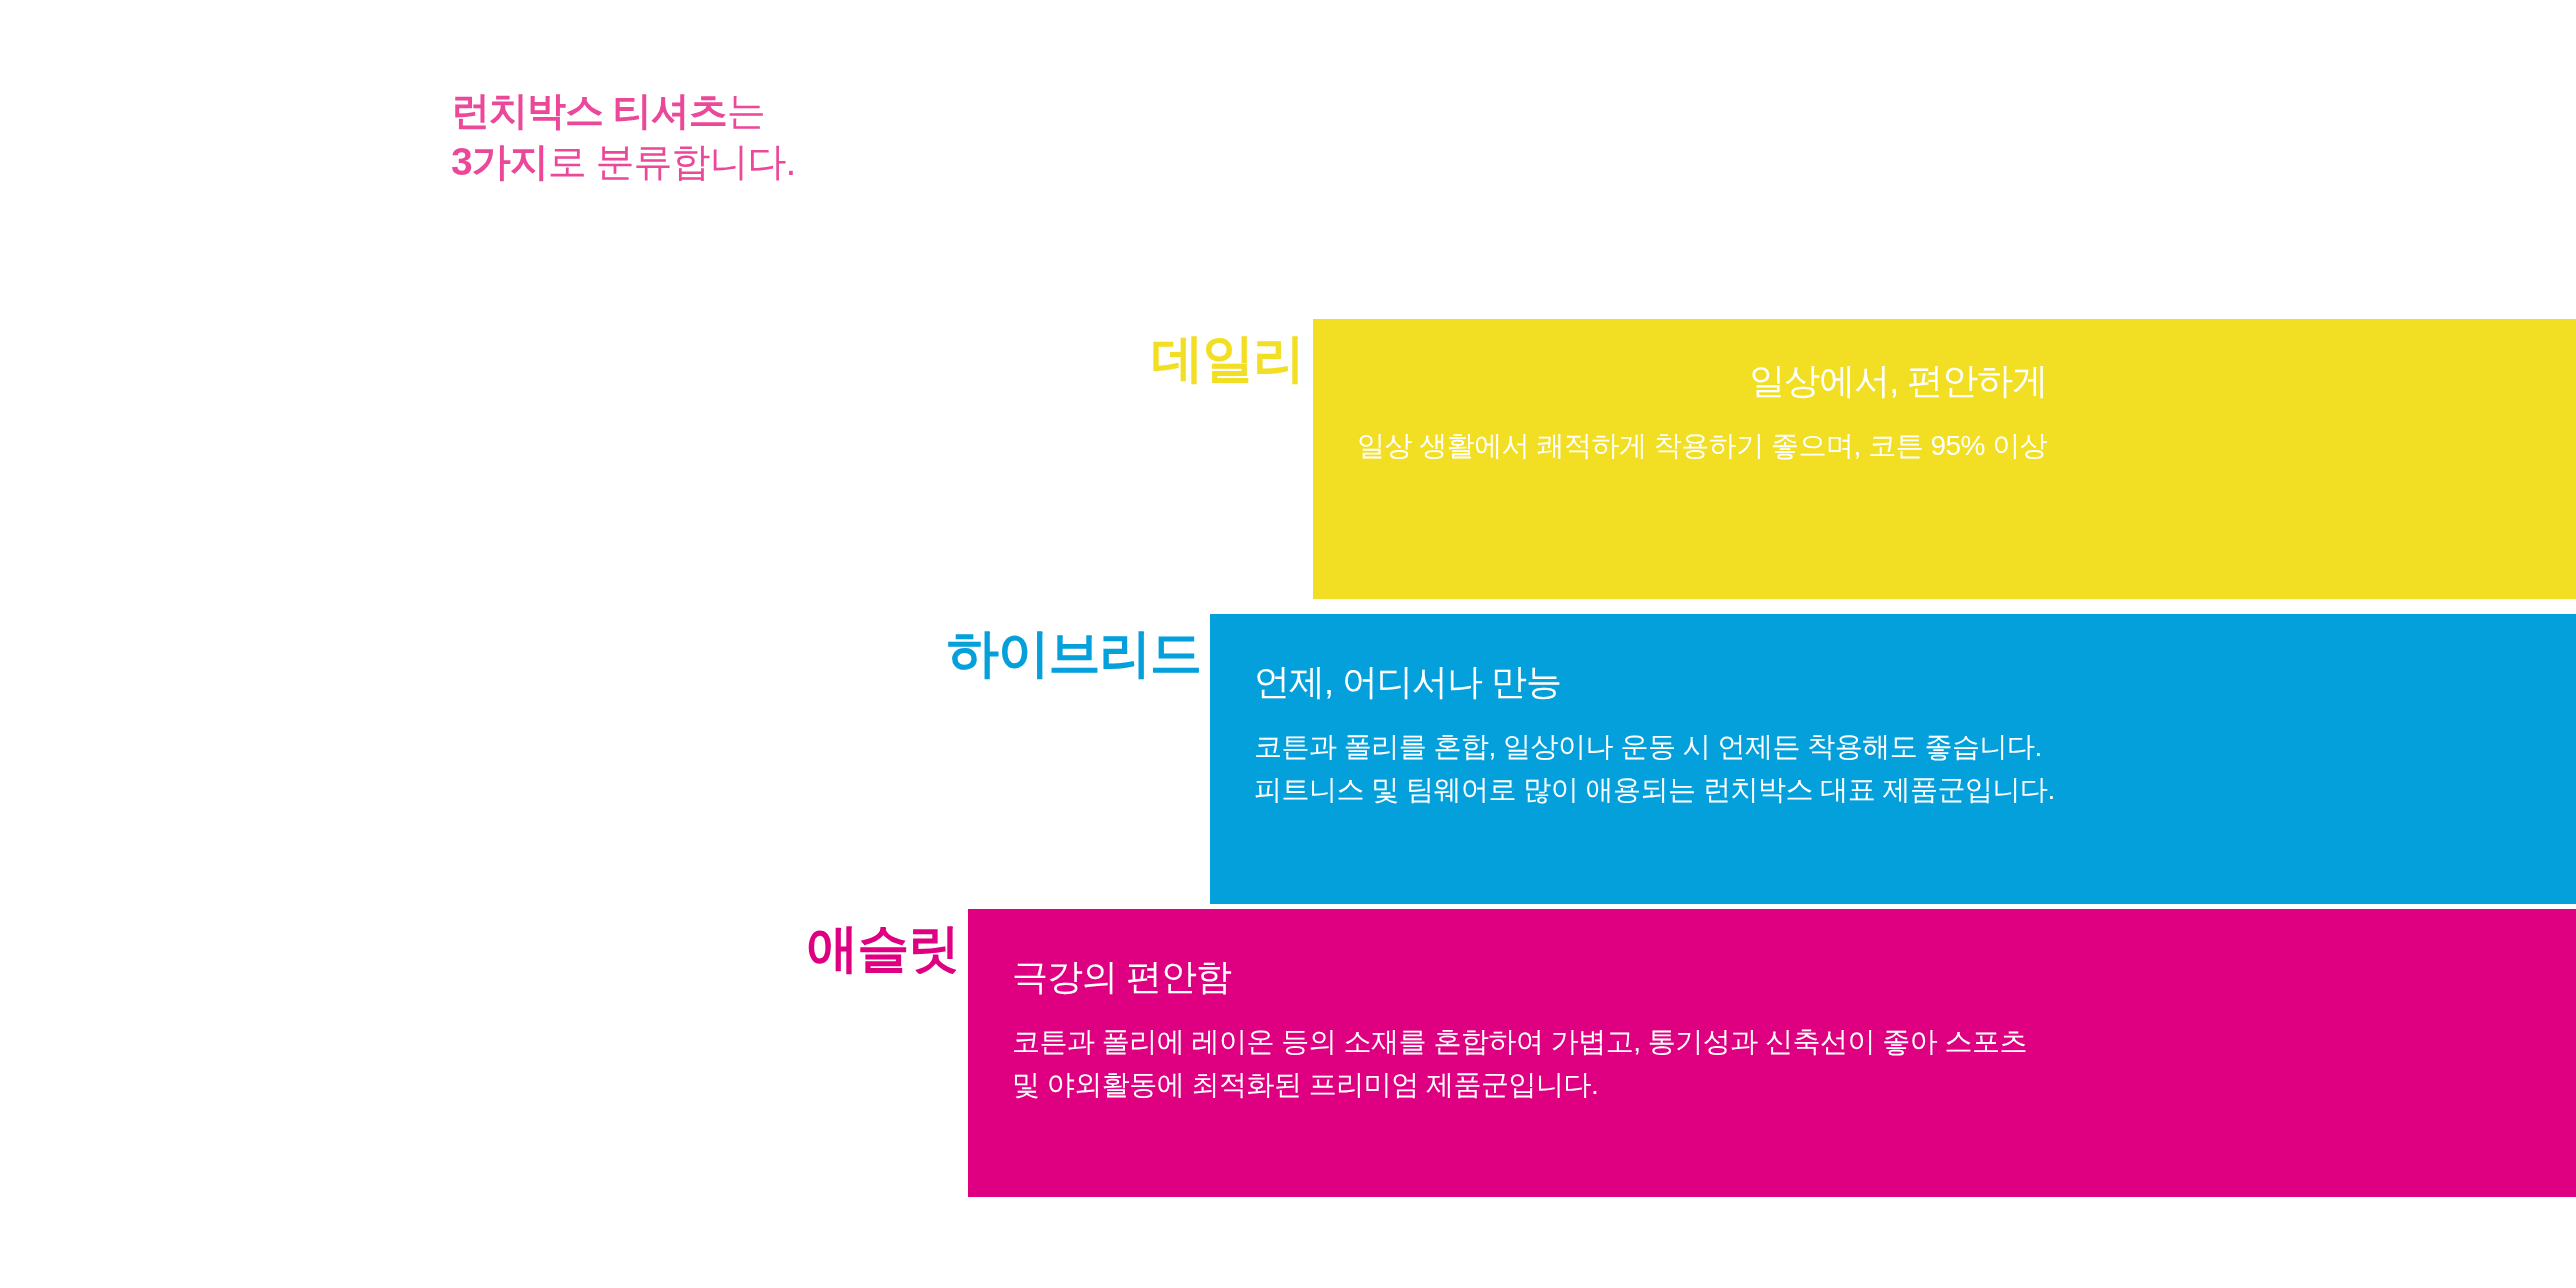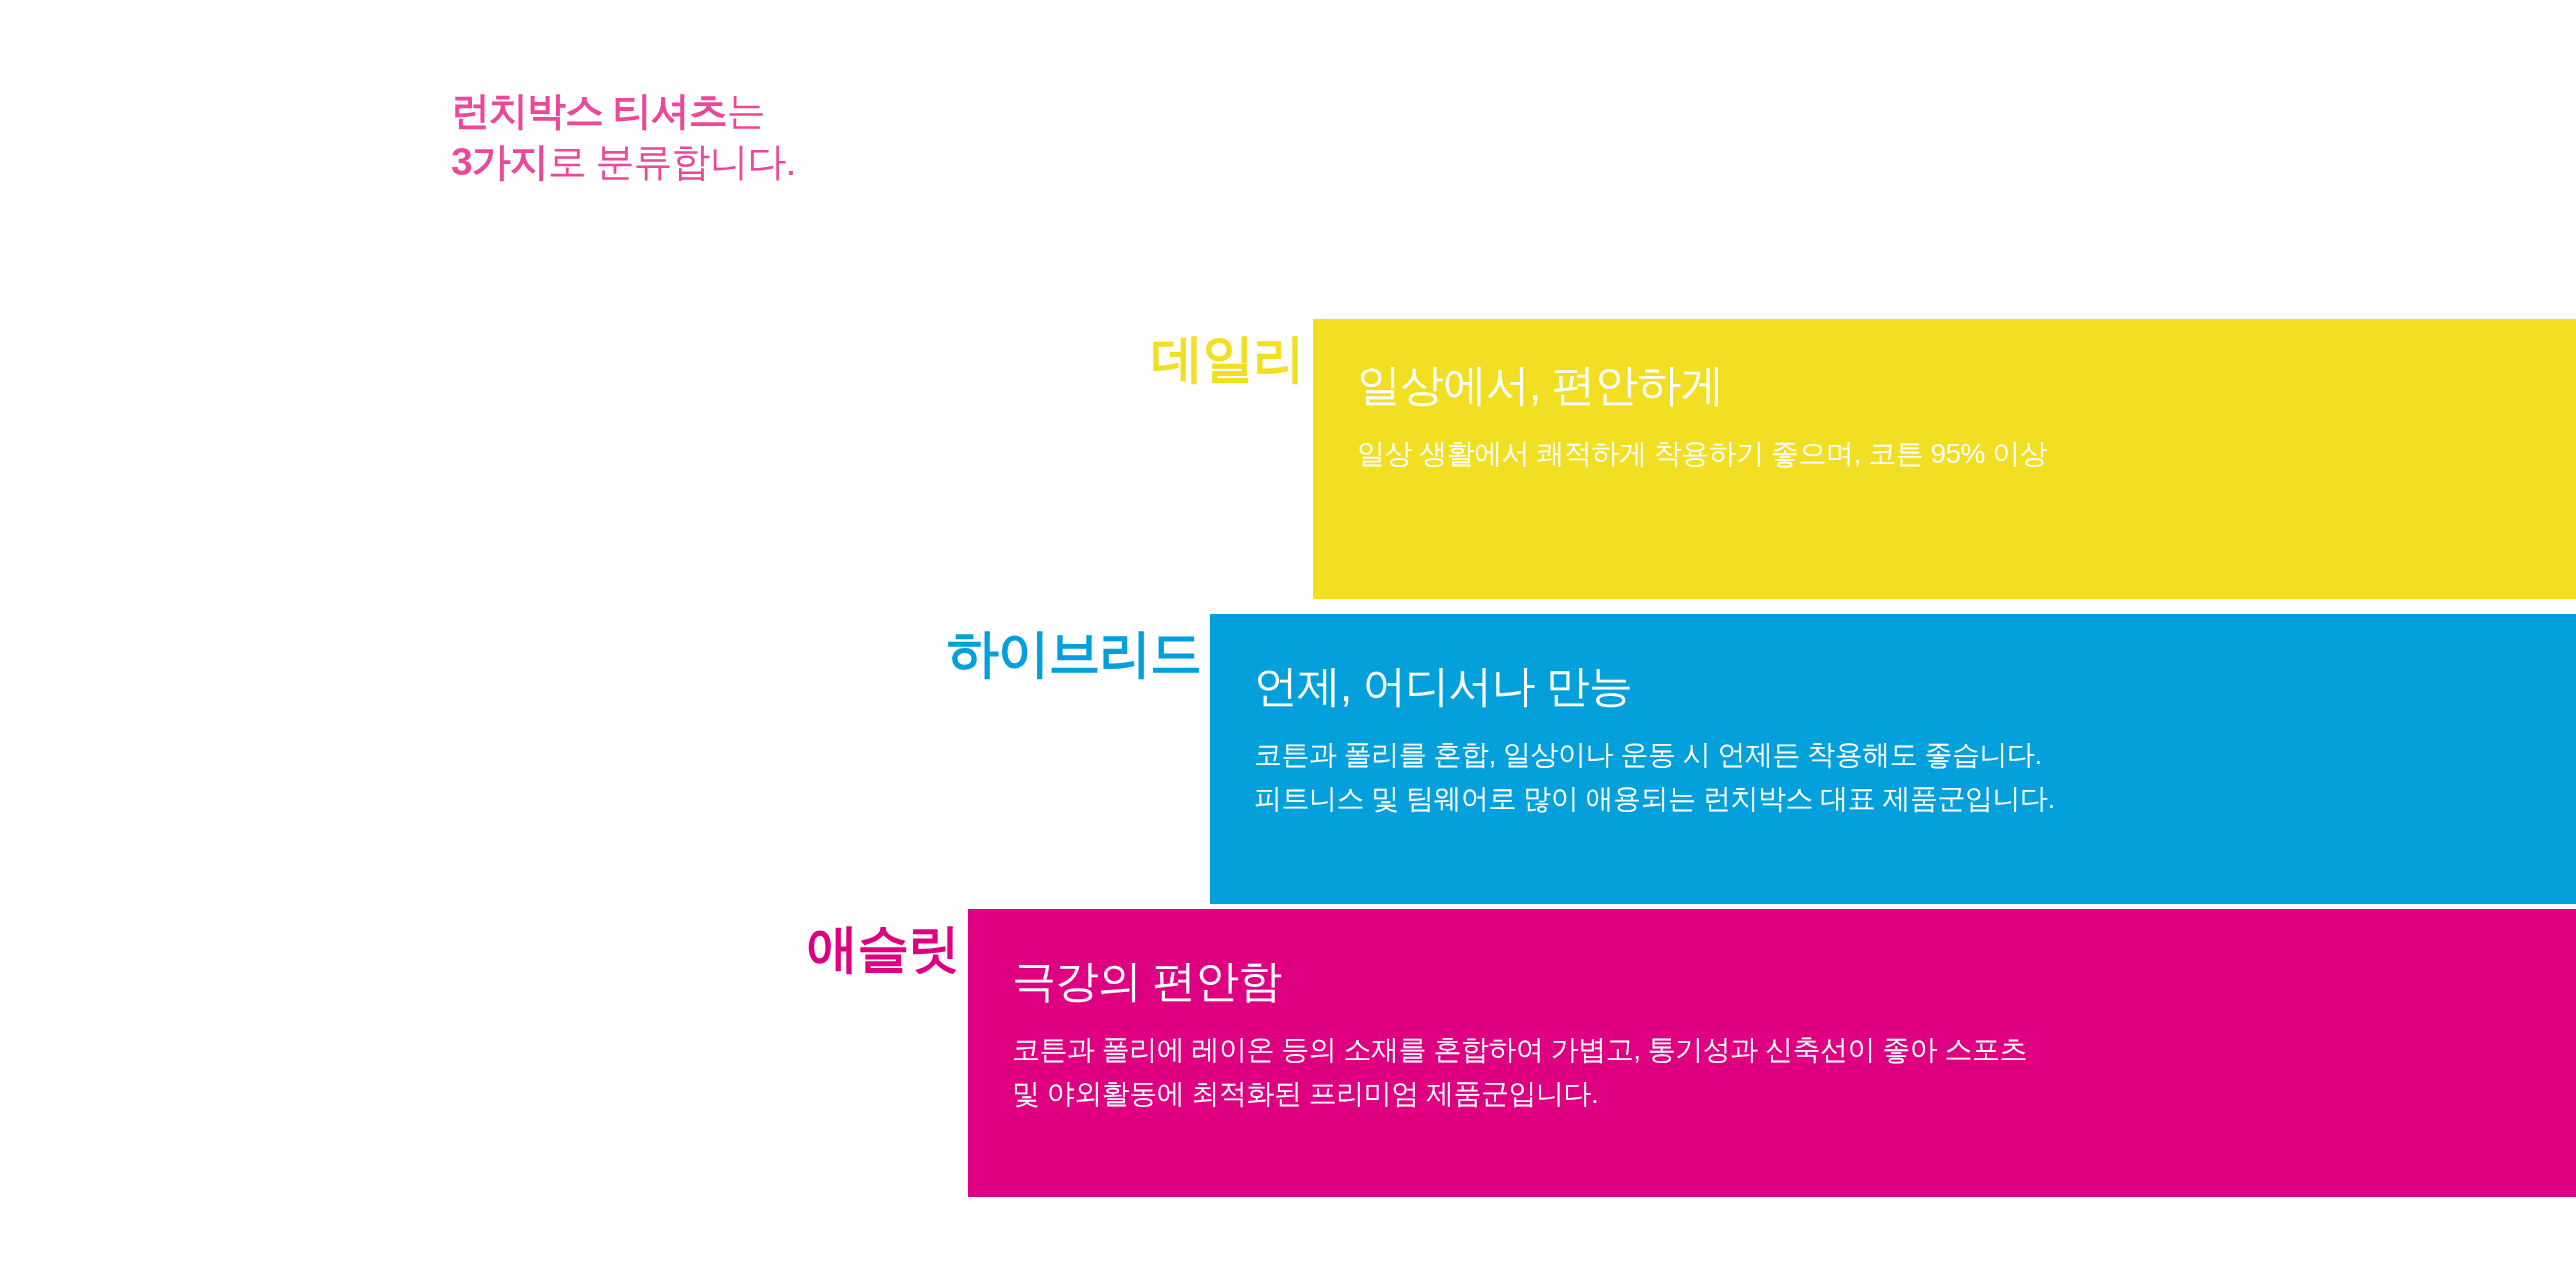--- a/index.html
+++ b/index.html
@@ -59,21 +59,21 @@
   }
 
   .band-body {
     position: absolute;
     left: 0;
     top: 0;
     color: #ffffff;
   }
 
   .band-title {
-    font-size: 44px;
+    font-size: 36px;
     font-weight: 400;
     letter-spacing: -1px;
     line-height: 1.1;
     color: #ffffff;
     white-space: nowrap;
   }
 
   .band-desc {
     font-size: 28px;
     font-weight: 400;
@@ -132,21 +132,21 @@
 </head>
 <body>
 
 <div class="page">
 
   <div class="intro">
     <span class="line"><span class="strong">런치박스 티셔츠</span><span class="light">는</span></span>
     <span class="line"><span class="strong">3가지</span><span class="light">로 분류합니다.</span></span>
   </div>
 
-  <section class="band" id="band-daily" style="background:#F2DE22;">
+  <section class="band" id="band-daily" style="background:#F2DE22;text-align:right;">
     <div class="band-label">데일리</div>
     <div class="band-body">
       <div class="band-title">일상에서, 편안하게</div>
       <div class="band-desc">
         <span class="dline">일상 생활에서 쾌적하게 착용하기 좋으며, 코튼 95% 이상</span>
       </div>
     </div>
   </section>
 
   <section class="band" id="band-athlete" style="background:#DE0081;">

